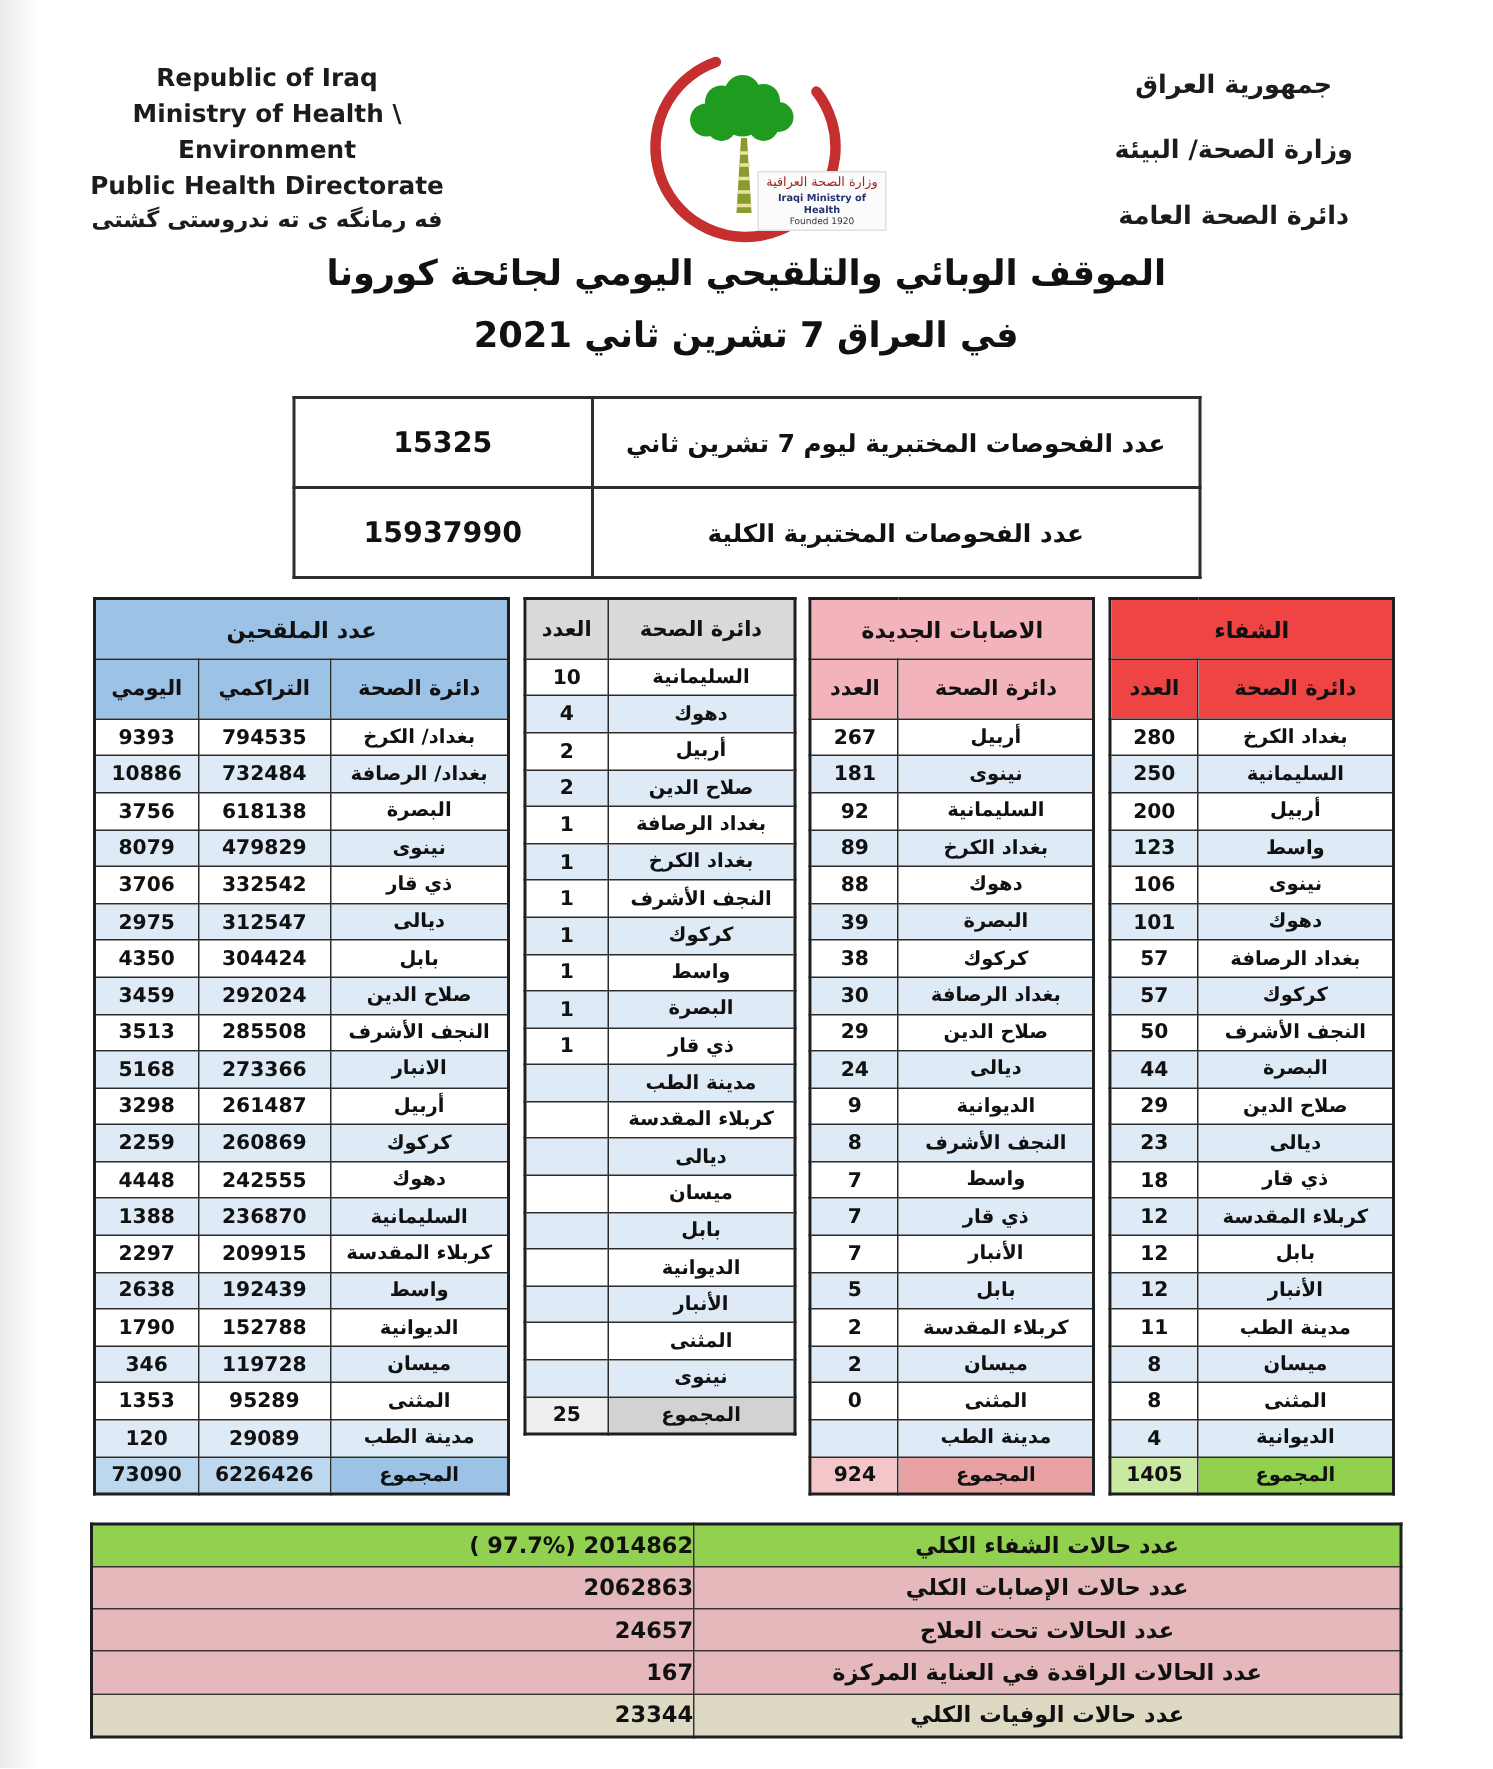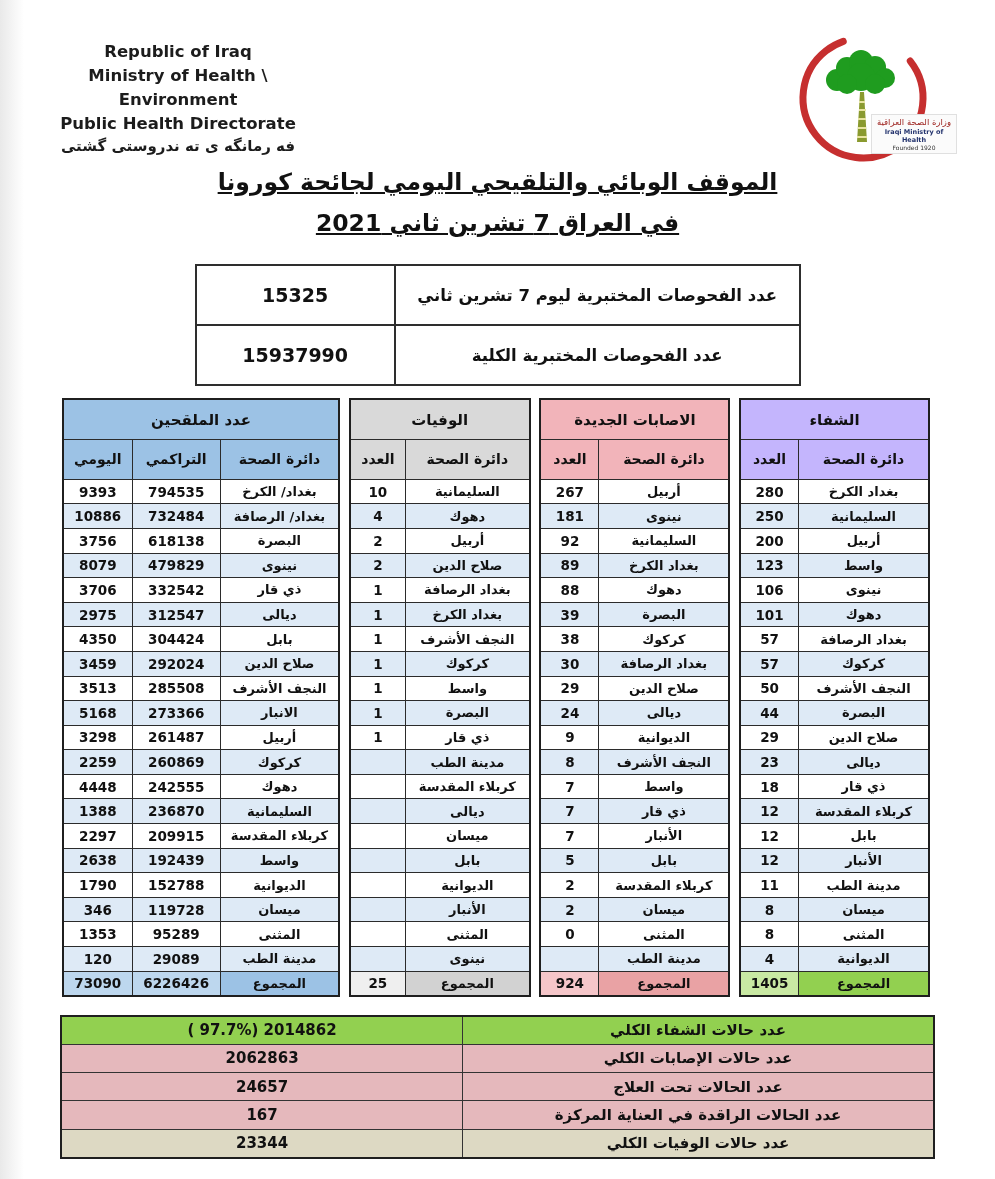--- a/index.html
+++ b/index.html
@@ -19,21 +19,21 @@
               color:#1c1c1c; direction:rtl; line-height:2.55; padding-top:14px; }
   .logo-wrap { position:relative; width:190px; height:150px; flex:0 0 auto; }
   .logo-label { position:absolute; left:96px; top:92px; width:86px; background:#fbfbfb;
                 border:1px solid #e0e0e0; padding:2px 3px; text-align:center; line-height:1.25; }
   .logo-label .ar { color:#9e2420; font-size:8.5px; font-weight:normal; direction:rtl; }
   .logo-label .en { color:#24346e; font-size:6.5px; font-weight:bold; }
   .logo-label .fo { color:#333; font-size:6px; }
 
   
   .report-title { text-align:center; direction:rtl; font-weight:bold; color:#111;
-                  font-size:23.5px; line-height:1.75; margin-top:4px;text-decoration:underline; }
+                  font-size:23.5px; line-height:1.75; margin-top:4px; }
 
   
   table.tests { width:606px; margin:20px auto 0; border-collapse:collapse; direction:rtl;
                 border:2px solid #1f1f1f; table-layout:fixed; }
   table.tests td { border:2px solid #2e2e2e; height:60px; text-align:center;
                    font-weight:bold; color:#111; }
   table.tests td.lbl { width:67%; font-size:16.5px; }
   table.tests td.val { font-size:19px; direction:ltr; }
 
   
@@ -46,38 +46,38 @@
   table.gov tr.t-title th { height:40px; font-size:15px; }
   table.gov tr.t-cols  th { height:40px; font-size:14px; }
   table.gov td { height:24.6px; font-size:13px; }
   table.gov td.c-num { font-size:13.5px; direction:ltr; }
   table.gov tbody tr:nth-child(even) td { background:#DEEAF6; }
   .w-vac { width:278px; } .w-dth { width:182px; } .w-cas { width:191px; } .w-rec { width:191px; }
 
   table[data-tone="blue"]  thead th { background:#9CC2E5; }
   table[data-tone="gray"]  thead th { background:#D9D9D9; }
   table[data-tone="pink"]  thead th { background:#F2B4BA; }
-  table[data-tone="green"] thead th { background:#c4b5fd; }
+  table[data-tone="green"] thead th { background:#ef4444; }
 
   table[data-tone="blue"]  tr.row-total td { background:#BDD7EE; }
   table[data-tone="blue"]  tr.row-total td.tname { background:#9CC2E5; }
   table[data-tone="gray"]  tr.row-total td { background:#EFEFEF; }
   table[data-tone="gray"]  tr.row-total td.tname { background:#D2D2D2; }
   table[data-tone="pink"]  tr.row-total td { background:#F5C6C9; }
   table[data-tone="pink"]  tr.row-total td.tname { background:#E9A2A4; }
   table[data-tone="green"] tr.row-total td { background:#C9E9A3; }
   table[data-tone="green"] tr.row-total td.tname { background:#92D050; }
 
   
   table.summary { width:875px; margin:18px 60px 0; border-collapse:collapse; direction:rtl;
                   border:2px solid #1f1f1f; table-layout:fixed; }
   table.summary td { border:1.5px solid #333; height:28.4px; text-align:center;
                      font-weight:bold; font-size:15px; color:#111; }
   table.summary td.s-lbl { width:54%; }
-  table.summary td.s-val { direction:ltr; }
+  table.summary td.s-val { direction:ltr;text-align:right; }
   tr.tone-green td { background:#92D050; }
   tr.tone-pink  td { background:#E5B8BC; }
   tr.tone-tan   td { background:#DDD9C3; }
 </style>
 </head>
 <body>
 
 <div class="page">
   <div class="edge-left"></div>
 
@@ -105,20 +105,25 @@
         <path d="M82 120 L92 120 L89 70 L85 70 Z" fill="#8a9a2f"></path>
         <path d="M82 115 h10 M83 106 h8 M83 97 h8 M84 88 h7 M84 80 h6" stroke="#e8e4a0" stroke-width="2.2" fill="none"></path>
       </svg>
       <div class="logo-label">
         <div class="ar">وزارة الصحة العراقية</div>
         <div class="en">Iraqi Ministry of Health</div>
         <div class="fo">Founded 1920</div>
       </div>
     </div>
 
+    <div class="lh-right">
+      <div>جمهورية العراق</div>
+      <div>وزارة الصحة/ البيئة</div>
+      <div>دائرة الصحة العامة</div>
+    </div>
   </div>
 
   <div class="report-title">
     <div>الموقف الوبائي والتلقيحي اليومي لجائحة كورونا</div>
     <div>في العراق  7  تشرين ثاني 2021</div>
   </div>
 
   <table class="tests">
     <tbody>
       <tr>
@@ -337,23 +342,20 @@
           </tr>
         </tbody>
     </table>
 
     <table class="gov w-dth" data-tone="gray">
       <colgroup>
           <col style="width:69%">
           <col style="width:31%">
         </colgroup>
       <thead>
-        <tr class="t-title">
-            <th colspan="2">الوفيات</th>
-          </tr>
         <tr class="t-cols">
           <th>دائرة الصحة</th>
           <th>العدد</th>
         </tr>
       </thead>
       <tbody>
           <tr>
             <td class="c-name">السليمانية</td>
             <td class="c-num">10</td>
           </tr>

